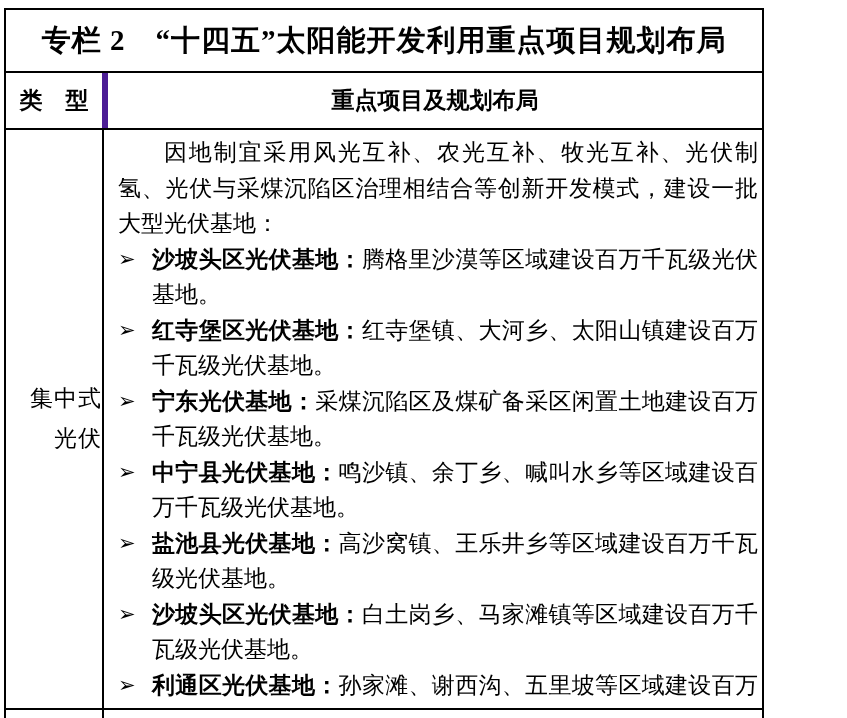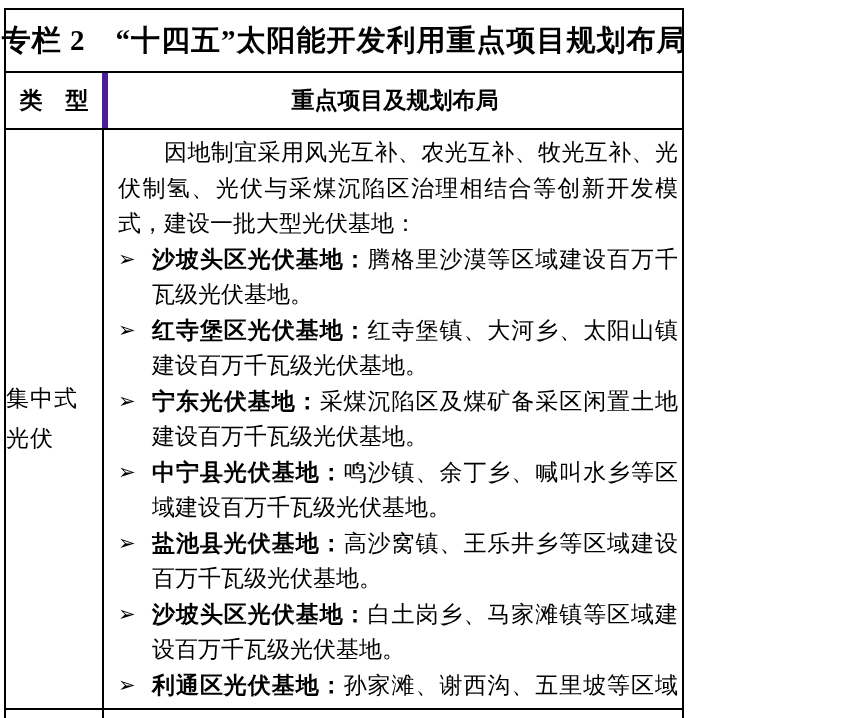--- a/index.html
+++ b/index.html
@@ -13,21 +13,21 @@
     height: 718px;
     overflow: hidden;
     background: #ffffff;
     color: #000000;
     font-family: "Liberation Serif", "DejaVu Serif", serif;
   }
   .doc-table {
     position: absolute;
     left: 4px;
     top: 8px;
-    width: 680px;
+    width: 760px;
     height: 710px;
     box-sizing: border-box;
     border: 2px solid #000000;
     border-bottom: none;
     display: flex;
     flex-direction: column;
   }
   .title-row {
     height: 61px;
     flex: 0 0 61px;
@@ -70,21 +70,21 @@
     flex: 0 0 578px;
     border-bottom: 2px solid #000000;
     display: flex;
   }
   .body-type-cell {
     width: 96px;
     flex: 0 0 96px;
     border-right: 2px solid #000000;
     display: flex;
     flex-direction: column;
-    align-items: flex-start;
+    align-items: flex-end;
     justify-content: center;
     font-size: 23px;
     line-height: 40px;
     letter-spacing: 1px;
   }
   .body-main-cell {
     flex: 1 1 auto;
     padding: 5px 4px 0 14px;
     font-size: 23px;
     line-height: 35.5px;

